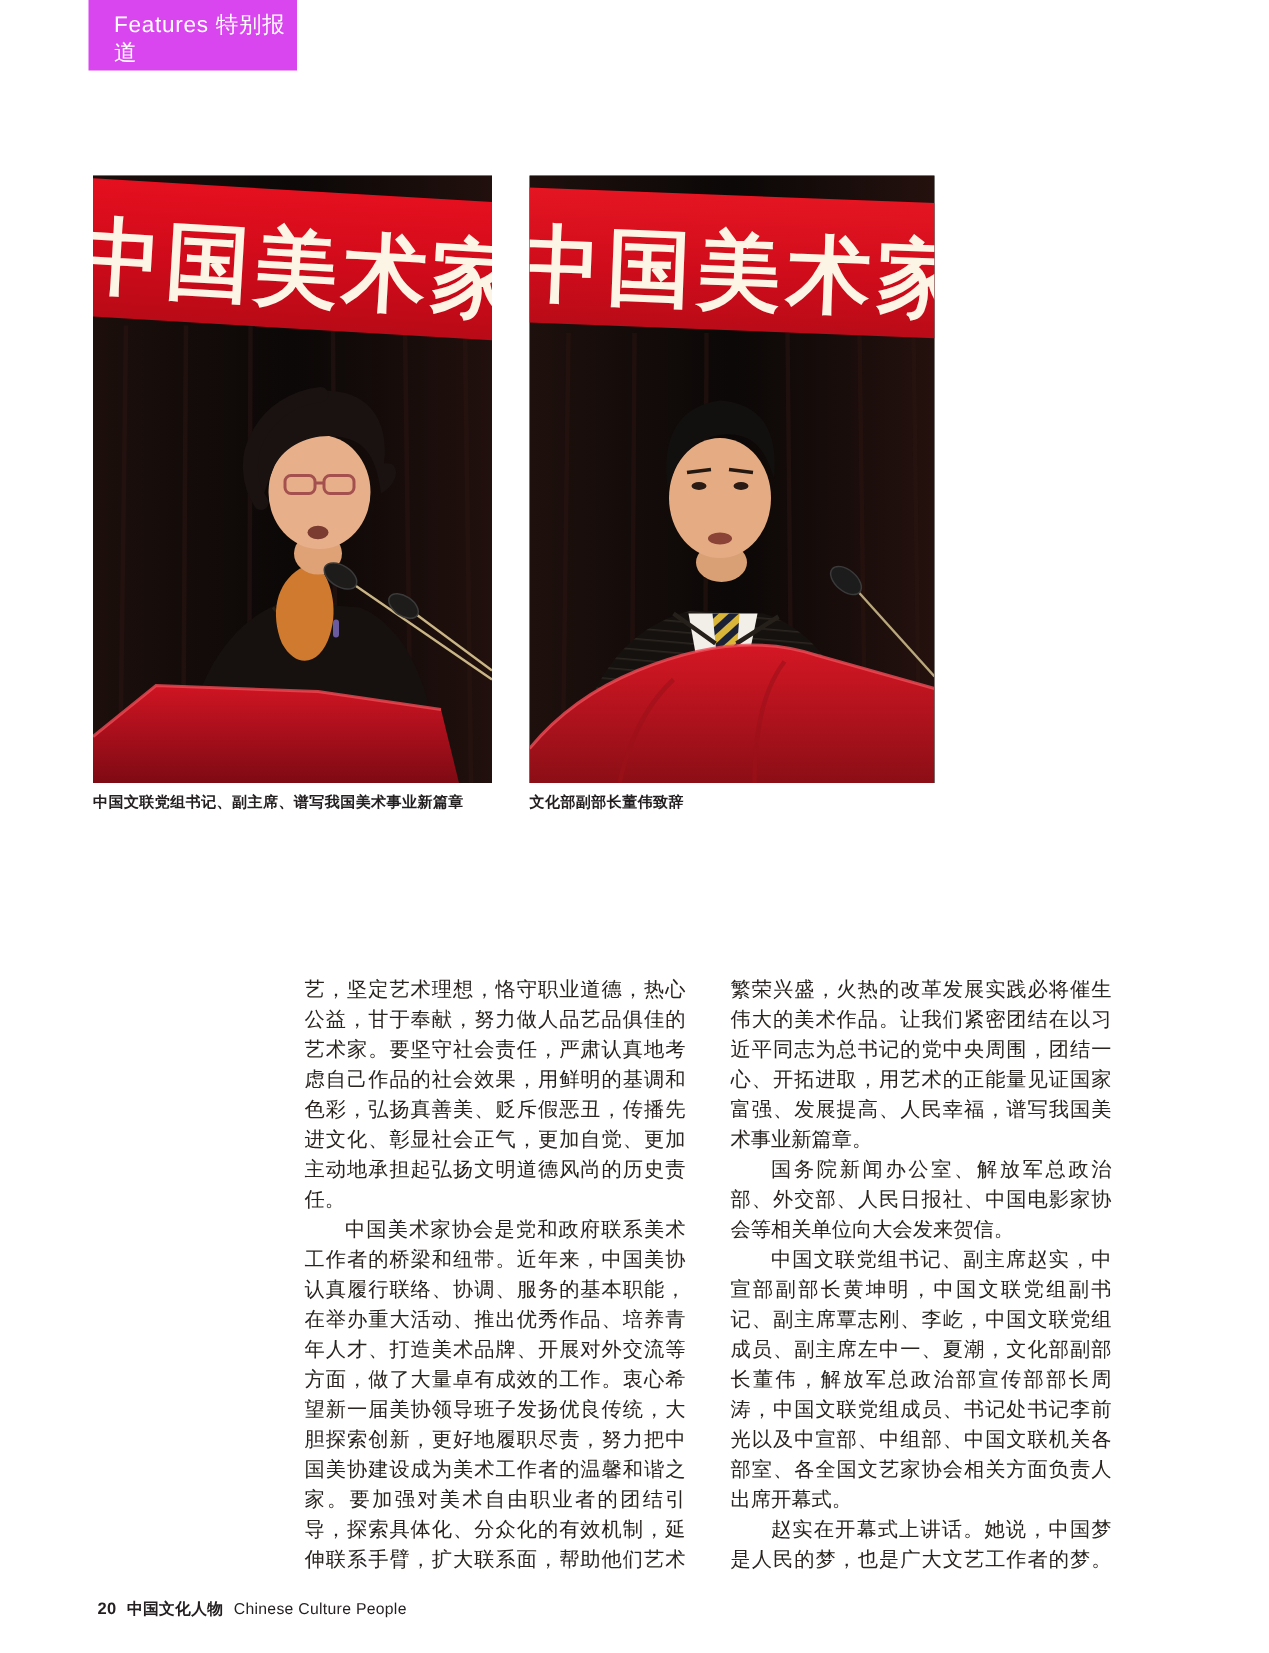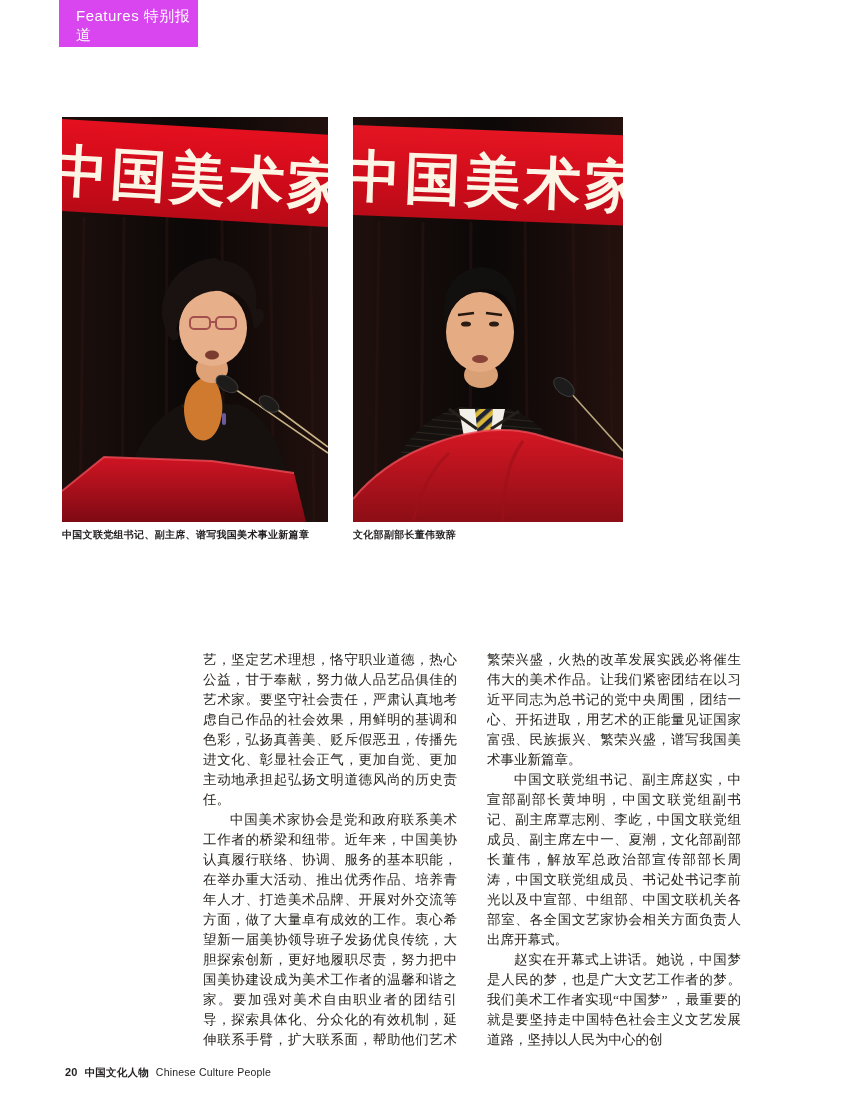--- a/index.html
+++ b/index.html
@@ -194,21 +194,22 @@
   <div class="caption left">中国文联党组书记、副主席、谱写我国美术事业新篇章</div>
   <div class="caption right">文化部副部长董伟致辞</div>
 
   <div class="col col-left">
     <p>艺，坚定艺术理想，恪守职业道德，热心公益，甘于奉献，努力做人品艺品俱佳的艺术家。要坚守社会责任，严肃认真地考虑自己作品的社会效果，用鲜明的基调和色彩，弘扬真善美、贬斥假恶丑，传播先进文化、彰显社会正气，更加自觉、更加主动地承担起弘扬文明道德风尚的历史责任。</p>
     <p class="indent">中国美术家协会是党和政府联系美术工作者的桥梁和纽带。近年来，中国美协认真履行联络、协调、服务的基本职能，在举办重大活动、推出优秀作品、培养青年人才、打造美术品牌、开展对外交流等方面，做了大量卓有成效的工作。衷心希望新一届美协领导班子发扬优良传统，大胆探索创新，更好地履职尽责，努力把中国美协建设成为美术工作者的温馨和谐之家。要加强对美术自由职业者的团结引导，探索具体化、分众化的有效机制，延伸联系手臂，扩大联系面，帮助他们艺术创作、发展提高，引导他们为繁荣美术事业发挥更好更大的作用。</p>
 
   </div>
 
   <div class="col col-right">
-    <p>繁荣兴盛，火热的改革发展实践必将催生伟大的美术作品。让我们紧密团结在以习近平同志为总书记的党中央周围，团结一心、开拓进取，用艺术的正能量见证国家富强、民族振兴、繁荣兴盛，谱写我国美术事业新篇章。</p>
+    <p>繁荣兴盛，火热的改革发展实践必将催生伟大的美术作品。让我们紧密团结在以习近平同志为总书记的党中央周围，团结一心、开拓进取，用艺术的正能量见证国家富强、发展提高、人民幸福，谱写我国美术事业新篇章。</p>
+    <p class="indent">国务院新闻办公室、解放军总政治部、外交部、人民日报社、中国电影家协会等相关单位向大会发来贺信。</p>
     <p class="indent">中国文联党组书记、副主席赵实，中宣部副部长黄坤明，中国文联党组副书记、副主席覃志刚、李屹，中国文联党组成员、副主席左中一、夏潮，文化部副部长董伟，解放军总政治部宣传部部长周涛，中国文联党组成员、书记处书记李前光以及中宣部、中组部、中国文联机关各部室、各全国文艺家协会相关方面负责人出席开幕式。</p>
     <p class="indent">赵实在开幕式上讲话。她说，中国梦是人民的梦，也是广大文艺工作者的梦。我们美术工作者实现“中国梦” ，最重要的就是要坚持走中国特色社会主义文艺发展道路，坚持以人民为中心的创</p>
   </div>
 
   <div class="footer">
     <span class="pnum">20</span>
     <span class="tcn">中国文化人物</span>
     <span class="ten">Chinese Culture People</span>
   </div>
 

